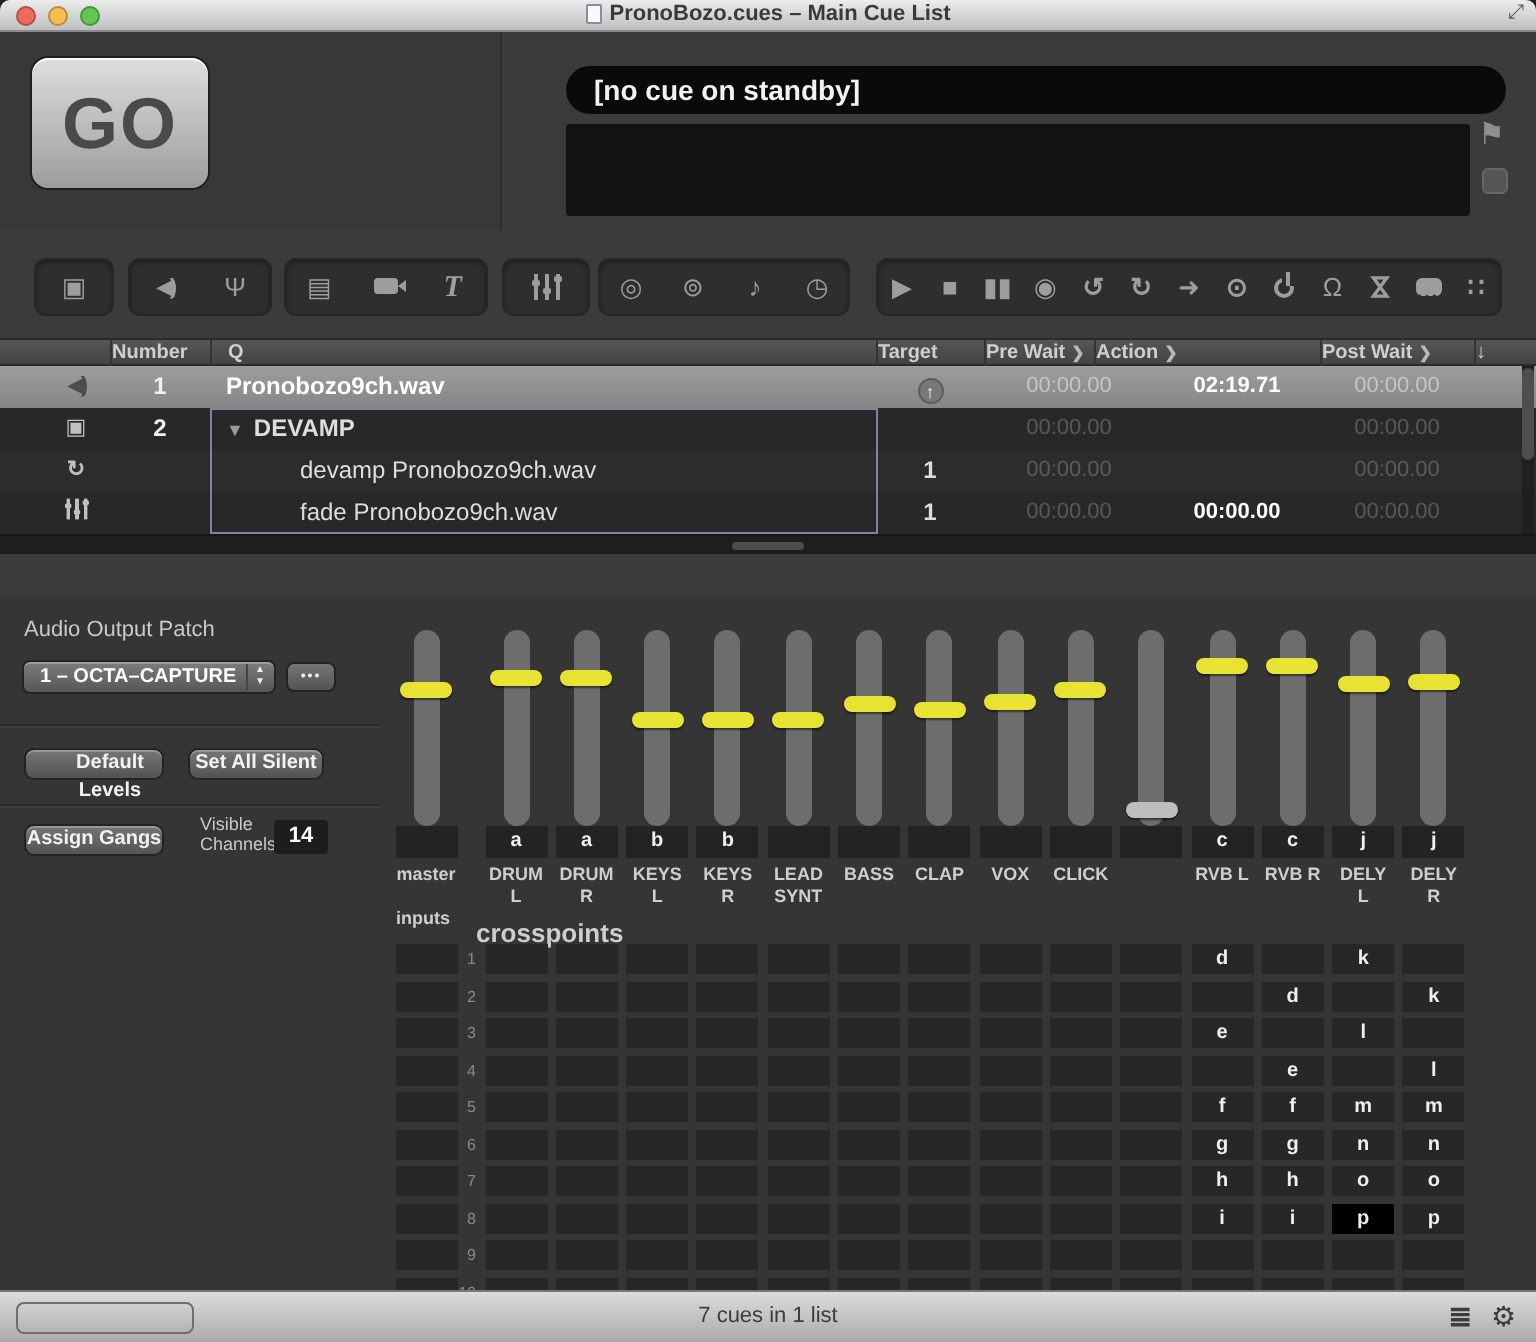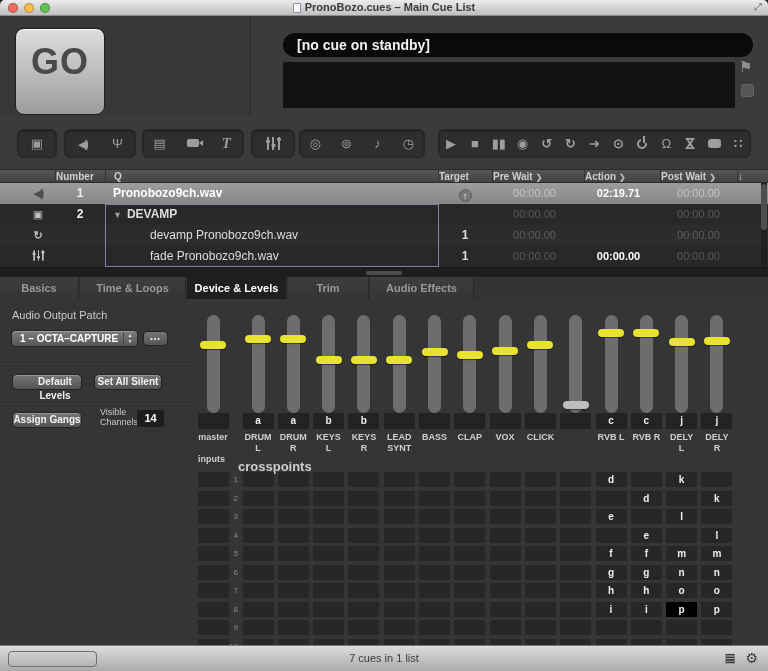--- a/index.html
+++ b/index.html
@@ -13,21 +13,21 @@
   #tl-close{left:8px;background:#ee6a5f;}
   #tl-min{left:24px;background:#f5bf4f;}
   #tl-zoom{left:40px;background:#61c454;}
   #titletext{position:absolute;left:0;right:0;top:1px;text-align:center;font-size:11px;font-weight:bold;color:#3a3a3a;}
   .icon-doc{display:inline-block;width:8px;height:10px;background:#fafafa;border:1px solid #8a8aa0;border-radius:1px;vertical-align:-2px;margin-right:4px;}
   #fullscreen{position:absolute;right:6px;top:1px;font-size:10px;color:#555;}
 
   
   #head{position:absolute;left:0;top:16px;width:768px;height:99px;background:#3b3b3b;}
   #go-well{position:absolute;left:0;top:0;width:251px;height:99px;border-right:1px solid #2c2c2c;background:#383838;}
-  #go-button{position:absolute;left:15px;top:12px;width:90px;height:87px;border-radius:9px;
+  #go-button{position:absolute;left:15px;top:12px;width:90px;height:67px;border-radius:9px;
     background:linear-gradient(#dedede,#9c9c9c);border:1px solid #1f1f1f;box-shadow:inset 0 1px 0 #fff;
     color:#4a4a4a;font-size:36px;font-weight:bold;text-align:center;line-height:66px;letter-spacing:1px;}
   #standby-bar{position:absolute;left:283px;top:17px;width:470px;height:24px;border-radius:12px;background:#0a0a0a;
     color:#f2f2f2;font-size:14px;font-weight:bold;line-height:24px;padding-left:14px;}
   #notes-box{position:absolute;left:283px;top:46px;width:452px;height:46px;background:#121212;border-radius:2px;}
   #flag{position:absolute;left:739px;top:42px;font-size:15px;color:#8f8f8f;}
   #flag-sub{position:absolute;left:741px;top:68px;width:13px;height:13px;background:#555;border:1px solid #666;border-radius:3px;}
 
   
   #toolbar{position:absolute;left:0;top:115px;width:768px;height:55px;background:#3b3b3b;border-bottom:1px solid #2a2a2a;}
@@ -190,21 +190,21 @@
         <div class="tbtn"><span class="icon-bubble"></span></div>
         <div class="tbtn"><span class="bold">∷</span></div>
       </div>
     </div>
 
   <div id="cuelist-header">
     <div class="hcell" style="left:55px;width:50px;">Number</div>
     <div class="hcell" style="left:105px;width:333px;text-align:left;padding-left:8px;">Q</div>
     <div class="hcell" style="left:438px;width:54px;">Target</div>
     <div class="hcell" style="left:492px;width:85px;"><span>Pre Wait</span><span class="hchev">❯</span></div>
-    <div class="hcell" style="left:584px;width:83px;"><span>Action</span><span class="hchev">❯</span></div>
+    <div class="hcell" style="left:547px;width:83px;"><span>Action</span><span class="hchev">❯</span></div>
     <div class="hcell" style="left:660px;width:77px;"><span>Post Wait</span><span class="hchev">❯</span></div>
     <div class="hcell" style="left:737px;width:23px;"><span>↓</span></div>
   </div>
 
   <div id="cue-rows">
 
   <div class="cuerow row-standby" style="top: 0px;">
         <div class="cell c-icon"><span class="speaker">◀)</span></div>
         <div class="cell c-num">1</div>
         <div class="cell c-name" style="left: 113px;"><span style="font-weight: bold;">Pronobozo9ch.wav</span></div>
@@ -243,27 +243,20 @@
       <div id="sel-outline"></div>
       <div id="cue-scrollbar">
         <div id="cue-scrollthumb"></div>
       </div>
     </div>
 
   <div id="splitter">
       <div id="splitter-handle"></div>
     </div>
 
-  <div id="tabstrip">
-      <div class="tab" style="left: 0px; width: 79px;">Basics</div>
-      <div class="tab" style="left: 80px; width: 106px;">Time &amp; Loops</div>
-      <div class="tab active" style="left: 187px; width: 100px;">Device &amp; Levels</div>
-      <div class="tab" style="left: 288px; width: 81px;">Trim</div>
-      <div class="tab" style="left: 370px; width: 104px;">Audio Effects</div>
-    </div>
 
   <div id="panel">
     <div class="plabel" style="left:12px;top:10px;">Audio Output Patch</div>
     <div id="patch-select"><span>1 – OCTA–CAPTURE</span>
       <div id="patch-stepper">▲<br>▼</div>
     </div>
     <div id="patch-more">•••</div>
     <div class="phr" style="top:63px;"></div>
     <div class="pbtn" style="left:12px;top:75px;width:70px;padding-left:16px;">Default Levels</div>
     <div class="pbtn" style="left:94px;top:75px;width:68px;">Set All Silent</div>

